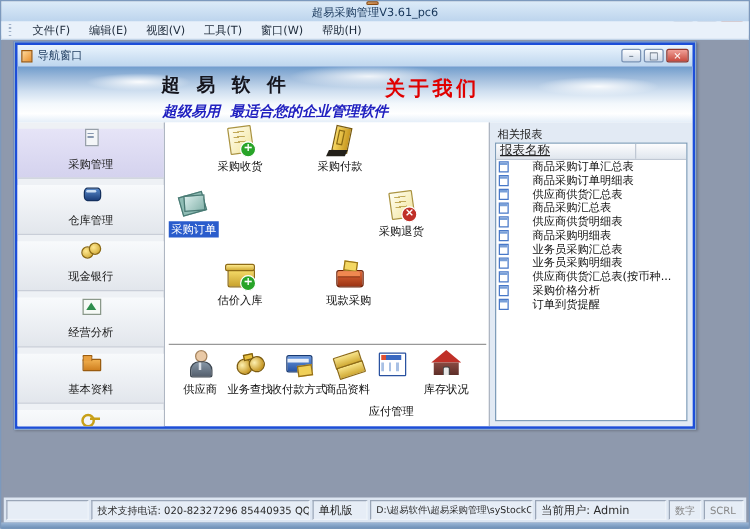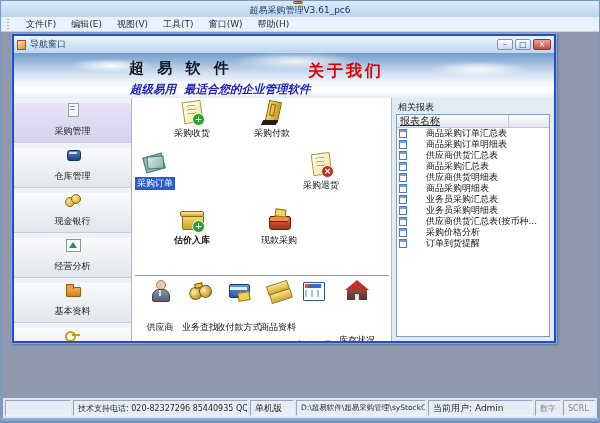--- a/index.html
+++ b/index.html
@@ -98,21 +98,21 @@
   
   .mainp { position:absolute; left:119px; top:45px; bottom:0; width:258px; background:#fff; }
   .sc { position:absolute; width:60px; display:flex; flex-direction:column; align-items:center;
     cursor:default; }
   .sc-label { margin-top:2px; font-size:9px; color:#111; white-space:nowrap; }
   .sc-label.sel { background:#2a5ccc; color:#fff; padding:0 2px; }
   .hr-div { position:absolute; left:2px; right:2px; top:177px; height:2px;
     border-top:1px solid #989898; border-bottom:1px solid #fff; }
   .tb { position:absolute; top:182px; width:48px; display:flex; flex-direction:column;
     align-items:center; cursor:default; }
-  .tb .sc-label { margin-top:17px; }
+  .tb .sc-label { margin-top:1px; }
 
   
   .bi { position:relative; width:26px; height:24px; display:block; }
   .bi i { position:absolute; display:block; }
 
   .bi-docplus::before, .bi-docx::before { content:''; position:absolute; left:4px; top:0;
     width:17px; height:20px; background:linear-gradient(135deg,#fffef2,#f2e49a);
     border:1px solid #ab9440; transform:rotate(-8deg); border-radius:1px; }
   .bi-docplus i, .bi-docx i { left:8px; top:4px; width:9px; height:11px; transform:rotate(-8deg);
     background:repeating-linear-gradient(180deg,#c2aa58 0 1px,transparent 1px 4px); }
@@ -316,21 +316,21 @@
                 <i></i>
               </span>
             <span class="sc-label sel">采购订单</span>
           </div>
           <div class="sc" style="left:158px; top:55px;">
             <span class="bi bi-docx">
                 <i></i>
               </span>
             <span class="sc-label">采购退货</span>
           </div>
-          <div class="sc" style="left:29px; top:110px;font-weight:bold;">
+          <div class="sc" style="left:29px; top:110px;">
             <span class="bi bi-boxplus">
                 <i></i>
               </span>
             <span class="sc-label">估价入库</span>
           </div>
           <div class="sc" style="left:116px; top:110px;">
             <span class="bi bi-wallet">
                 <i></i>
               </span>
             <span class="sc-label">现款采购</span>
@@ -361,21 +361,21 @@
                 <i></i>
               </span>
             <span class="sc-label">商品资料</span>
           </div>
           <div class="tb" style="left:156px;gap:18px;">
             <span class="bi bi-grid">
                 <i></i>
               </span>
             <span class="sc-label">应付管理</span>
           </div>
-          <div class="tb" style="left:200px;gap:13px;">
+          <div class="tb" style="left:200px;">
             <span class="bi bi-house">
                 <i></i>
               </span>
             <span class="sc-label">库存状况</span>
           </div>
         </div>
 
         <div class="reports">
           <div class="rp-title">相关报表</div>
           <div class="rp-list">

